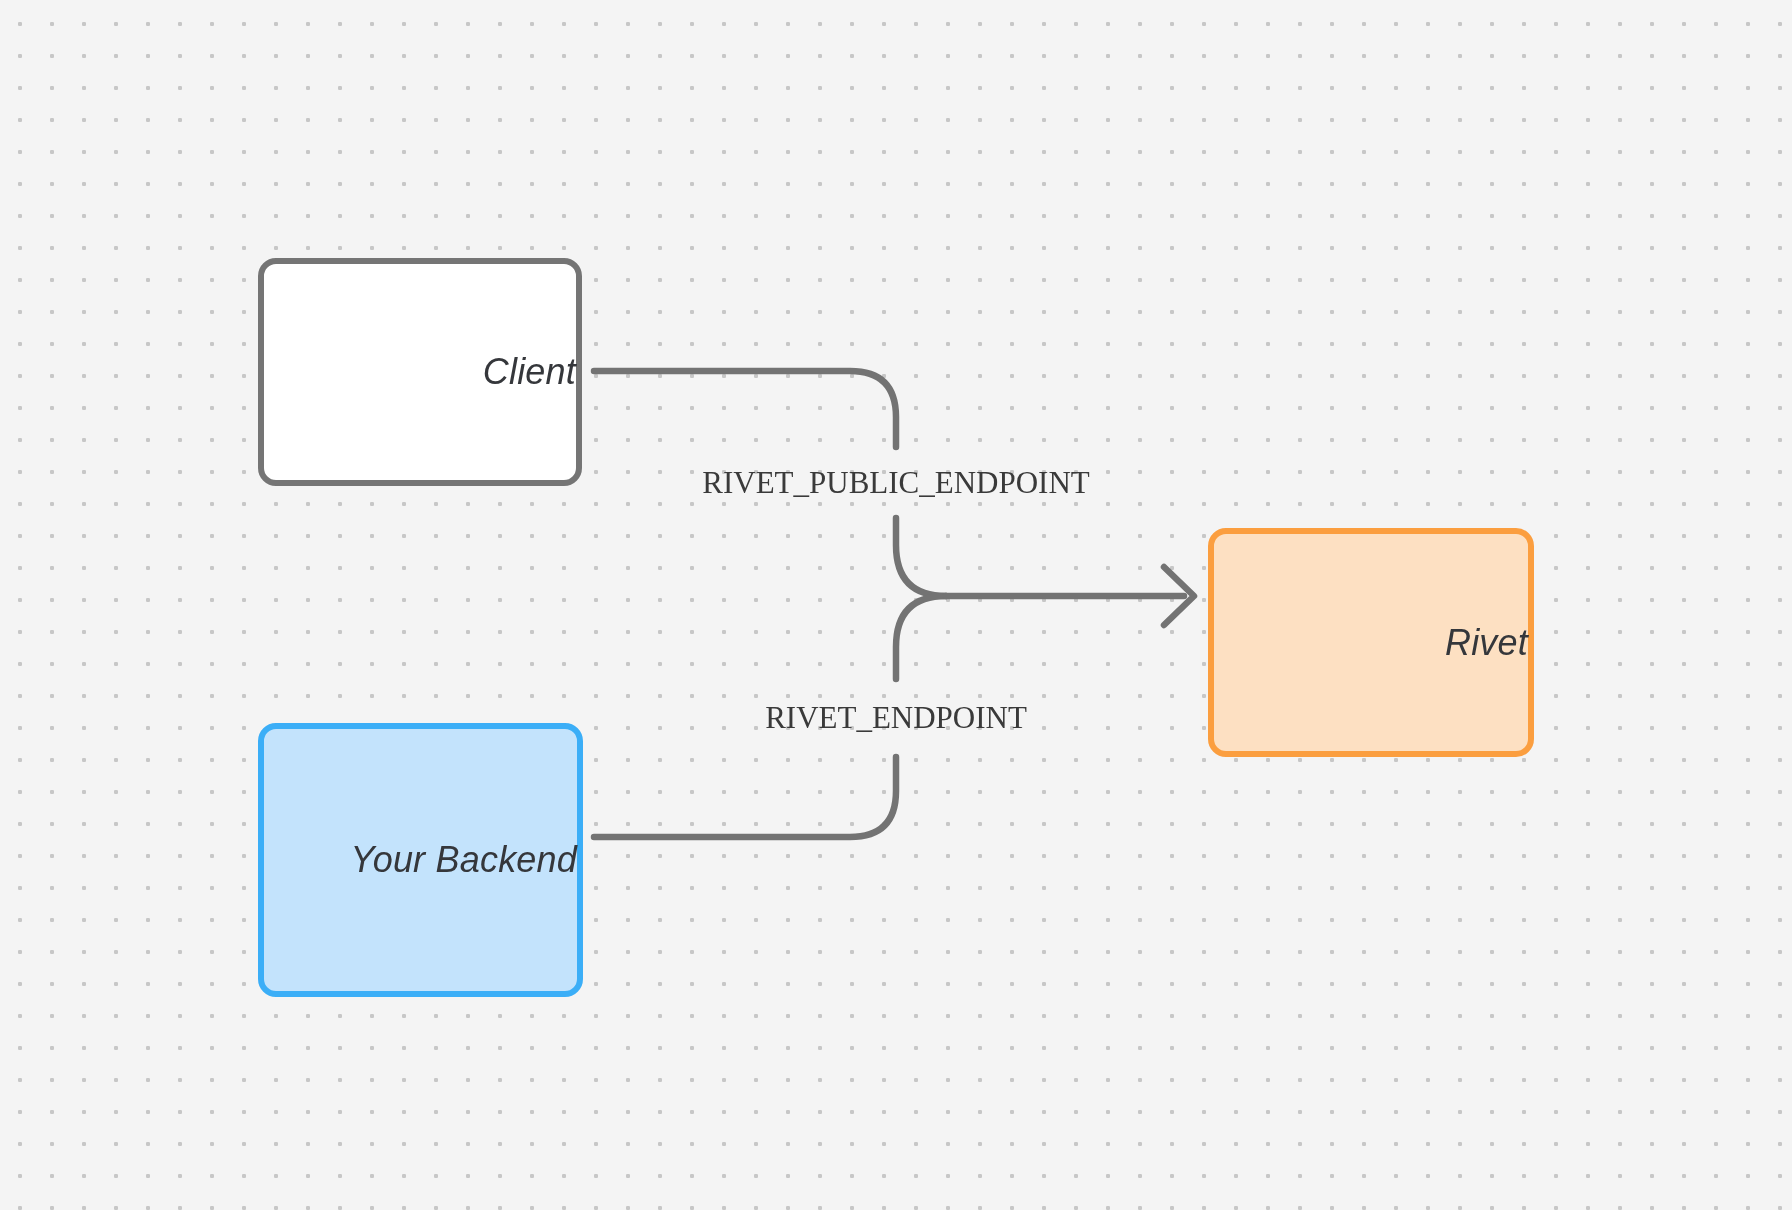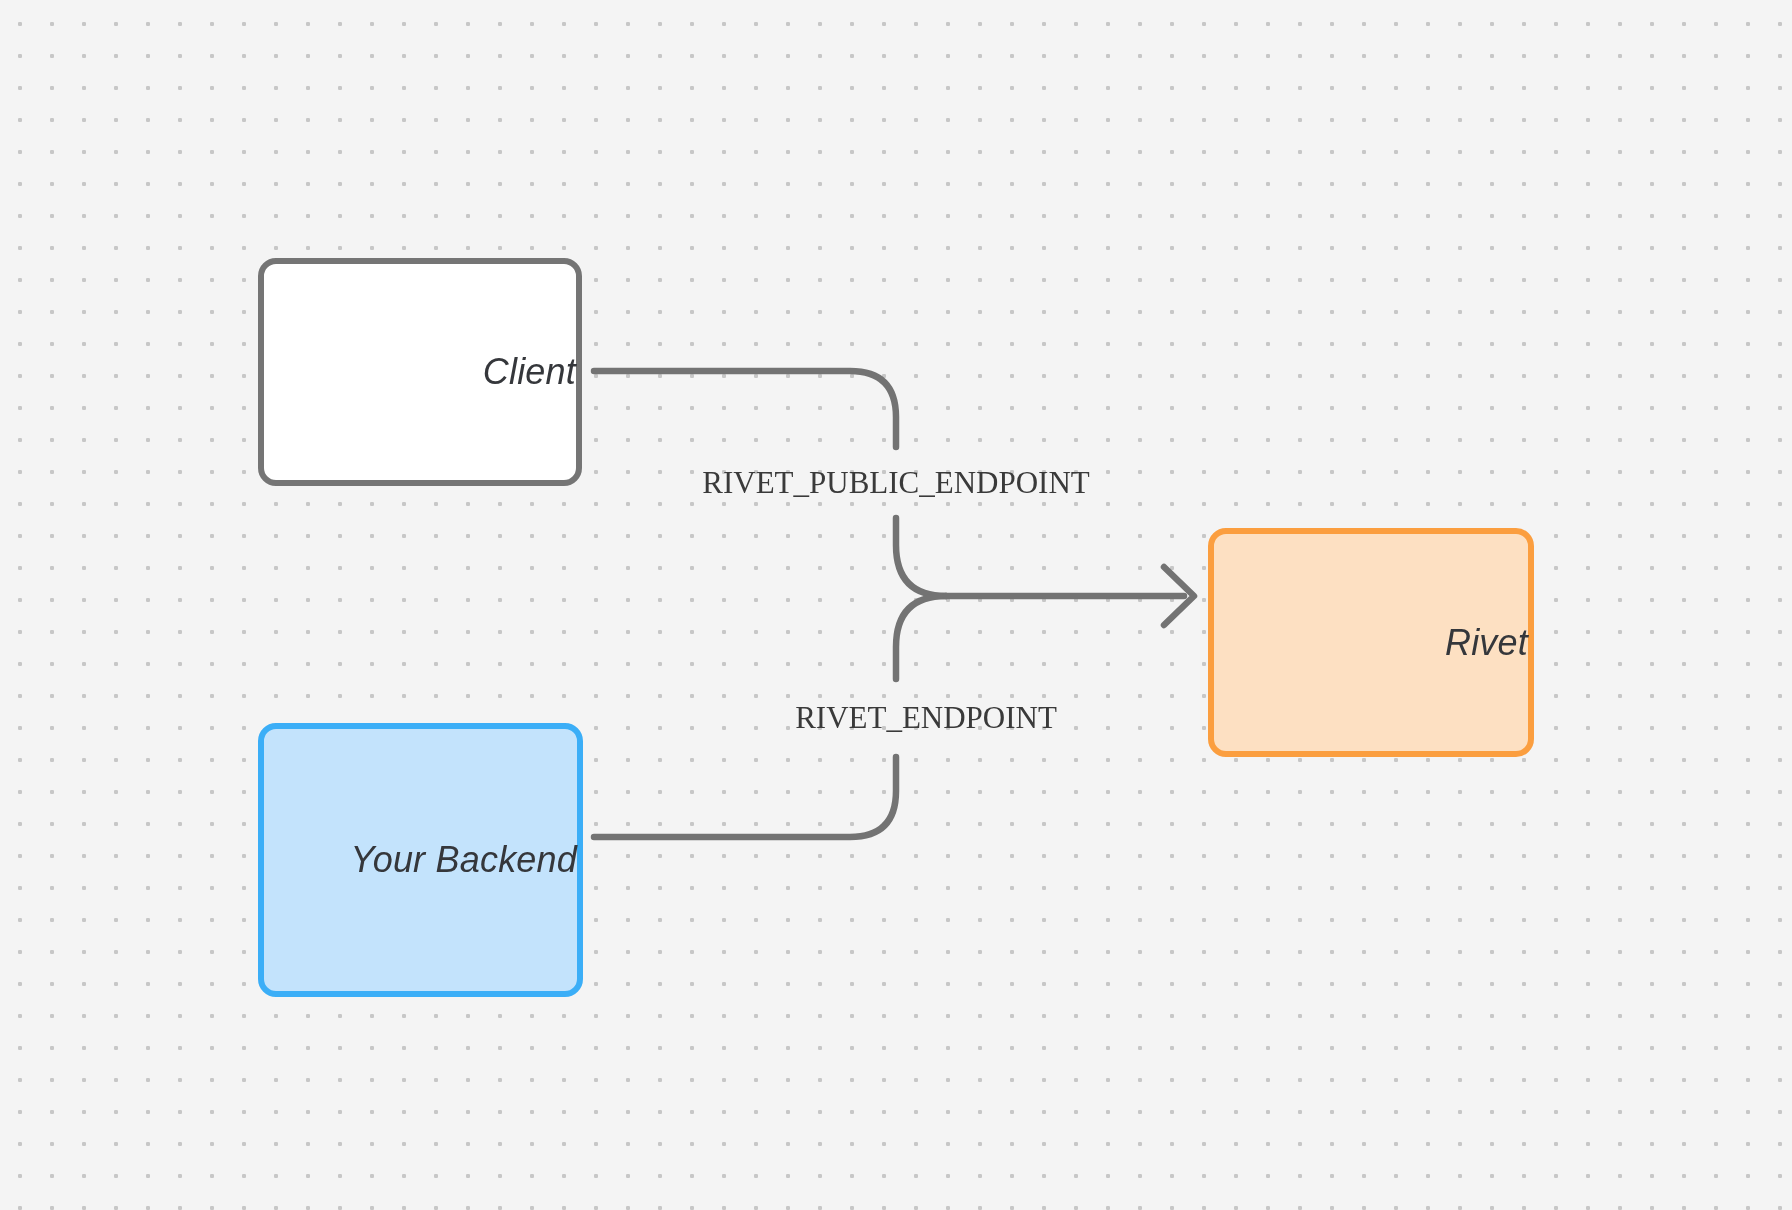--- a/index.html
+++ b/index.html
@@ -83,21 +83,20 @@
     white-space: nowrap;
     line-height: 38px;
   }
   .edge-label-public {
     left: 896px;
     top: 464px;
   }
   .edge-label-backend {
     left: 896px;
     top: 699px;
-    margin-left: 30px;
   }
 </style>
 </head>
 <body>
 
 <div class="stage">
 
   <svg class="connector-layer" viewBox="0 0 1792 1210" xmlns="http://www.w3.org/2000/svg">
     <path d="M 594 371 H 850 Q 896 371 896 417 V 447"></path>
     <path d="M 896 518 V 545 Q 896 596 946 596"></path>

